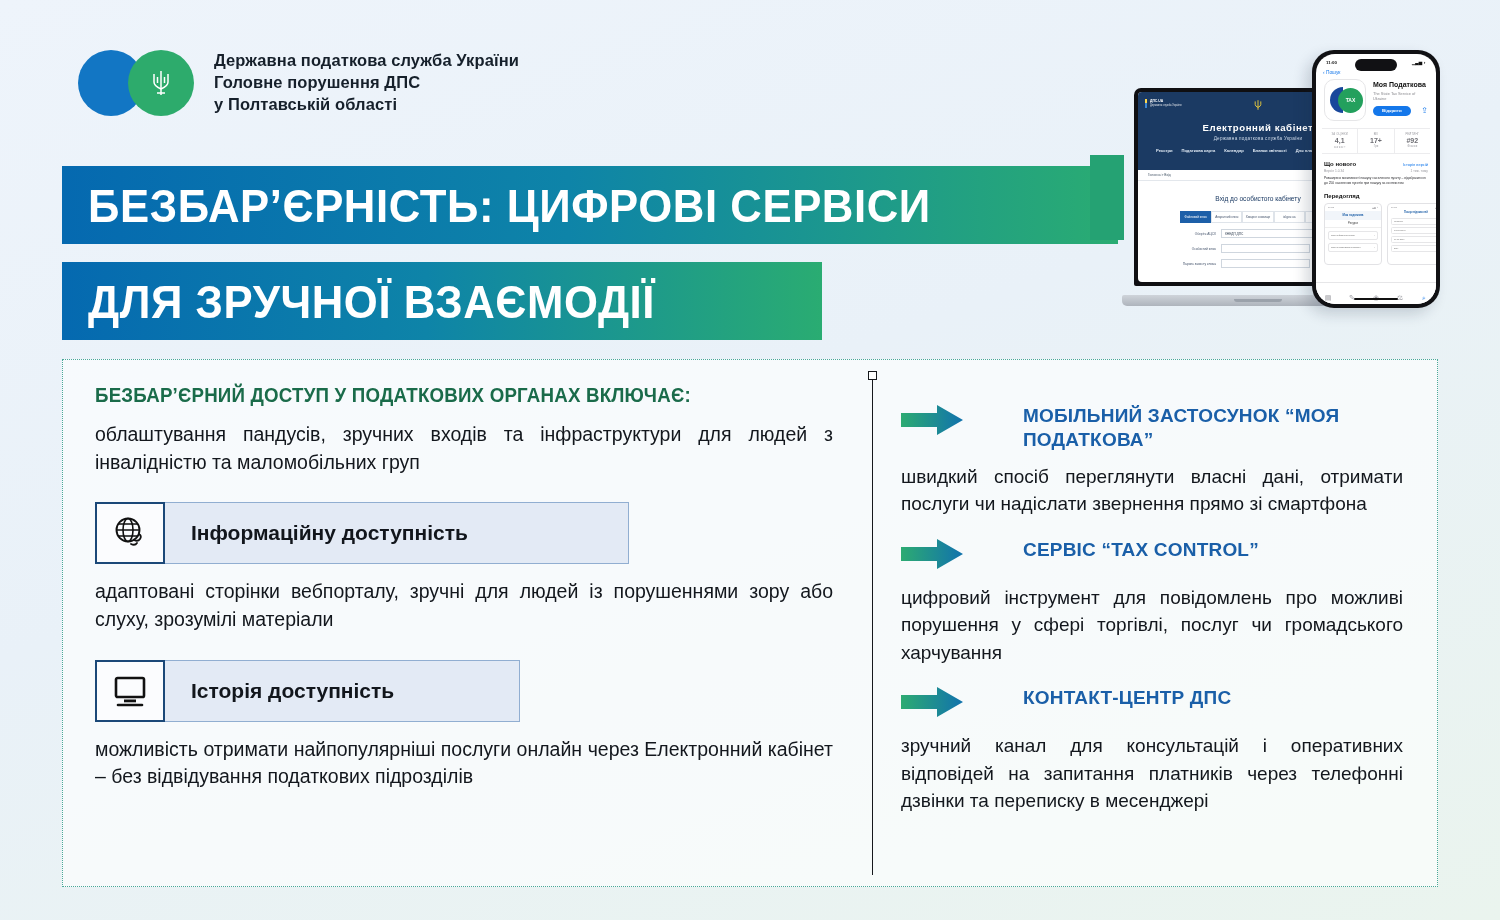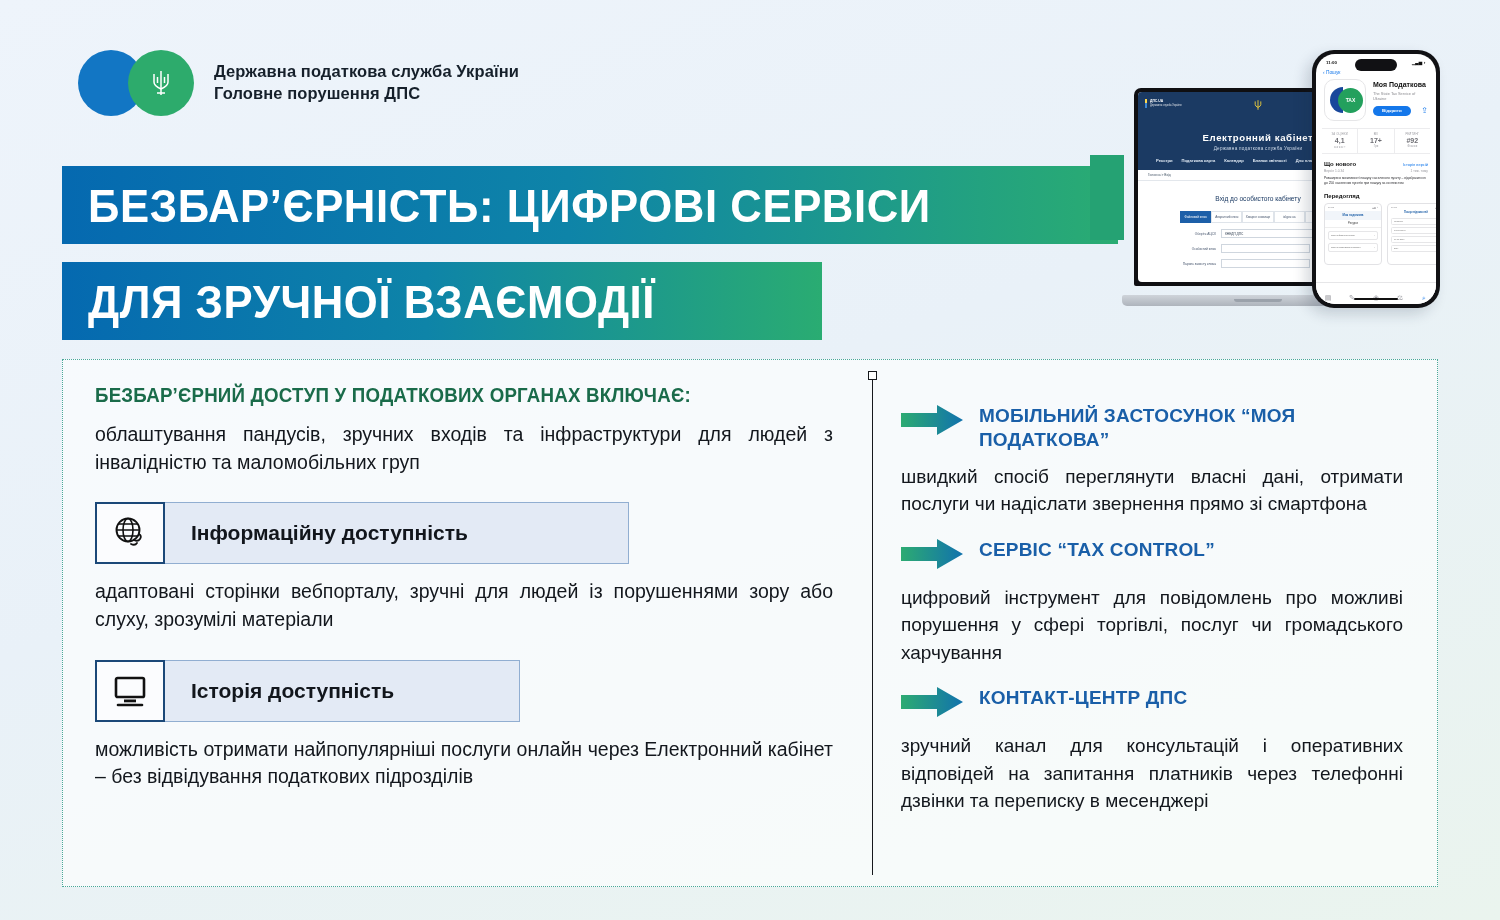--- a/index.html
+++ b/index.html
@@ -65,21 +65,21 @@
     width: 34px; height: 85px; background: #25a273;
   }
   .laptop { position: absolute; left: 32px; top: 48px; width: 270px; height: 218px; }
   .laptop-screen {
     position: absolute; left: 12px; top: 0;
     width: 248px; height: 198px;
     background: #0f0f12; border-radius: 7px 7px 2px 2px;
     padding: 4px;
   }
   .laptop-inner { width: 100%; height: 100%; background: #ffffff; border-radius: 4px; overflow: hidden; }
-  .lap-top-bar { background: #1b3a63; height: 78px; position: relative; padding-top: 20px; }
+  .lap-top-bar { background: #1b3a63; height: 78px; position: relative; padding-top: 10px; }
   .lap-brand { position: absolute; left: 7px; top: 7px; display: flex; gap: 3px; align-items: flex-start; }
   .lap-brand-bar { width: 2px; height: 9px; background: linear-gradient(#ffd84d 50%, #3b86d6 50%); }
   .lap-brand-txt { font-size: 3.4px; color: #fff; line-height: 1.35; font-weight: bold; }
   .lap-brand-txt i { display:block; font-style: normal; font-weight: normal; font-size: 2.6px; opacity:.85; }
   .lap-trident { position: absolute; left: 50%; top: 5px; transform: translateX(-50%); }
   .lap-title { text-align: center; margin-top: 20px; color: #fff; font-size: 9.6px; font-weight: bold; letter-spacing: .6px; }
   .lap-sub { text-align: center; color: #cdd9e8; font-size: 4.6px; margin-top: 3px; letter-spacing: .3px; }
   .lap-nav { display: flex; gap: 9px; padding: 7px 0 0 18px; }
   .lap-nav span { color: #e3ecf6; font-size: 4.1px; font-weight: bold; }
   .lap-crumbs { padding: 3px 0 0 10px; color: #4a5a6b; font-size: 3.3px; border-bottom: .5px solid #e3e7ec; padding-bottom: 3px; }
@@ -188,21 +188,21 @@
     font-size: 19.5px; color: #13171d; line-height: 1.42;
     text-align: justify; text-align-last: left;
     max-width: 748px;
   }
 
   
   .rrow { display: flex; align-items: flex-start; margin-top: 18px; gap: 16px; }
   .arrow { flex: none; margin-top: 3px; }
   .rtitle {
     color: #1a5fa8; font-weight: bold; font-size: 19px; line-height: 1.25;
-    letter-spacing: .2px; padding-top: 2px;
+    letter-spacing: .2px; padding-top: 2px; margin-left: 44px;
   }
   .rdesc {
     margin-top: 11px;
     font-size: 19px; color: #13171d; line-height: 1.45;
     text-align: justify; text-align-last: left;
   }
 
   
   .divider {
     position: absolute; left: 872px; top: 375px;
@@ -228,20 +228,21 @@
           <path d="M7.5 9 L7.5 15"></path>
           <path d="M14.5 9 L14.5 15"></path>
           <path d="M7 25 L15 25"></path>
         </g>
       </svg>
     </div>
   </div>
   <div class="logo-text">
     <div>Державна податкова служба України</div>
     <div>Головне порушення ДПС</div>
+    <div>у Полтавській області</div>
   </div>
 </div>
 
 <div class="title-band" id="band1">
   <span>БЕЗБАР’ЄРНІСТЬ: ЦИФРОВІ СЕРВІСИ</span>
 </div>
 <div class="title-band" id="band2">
   <span>ДЛЯ ЗРУЧНОЇ ВЗАЄМОДІЇ</span>
 </div>
 

